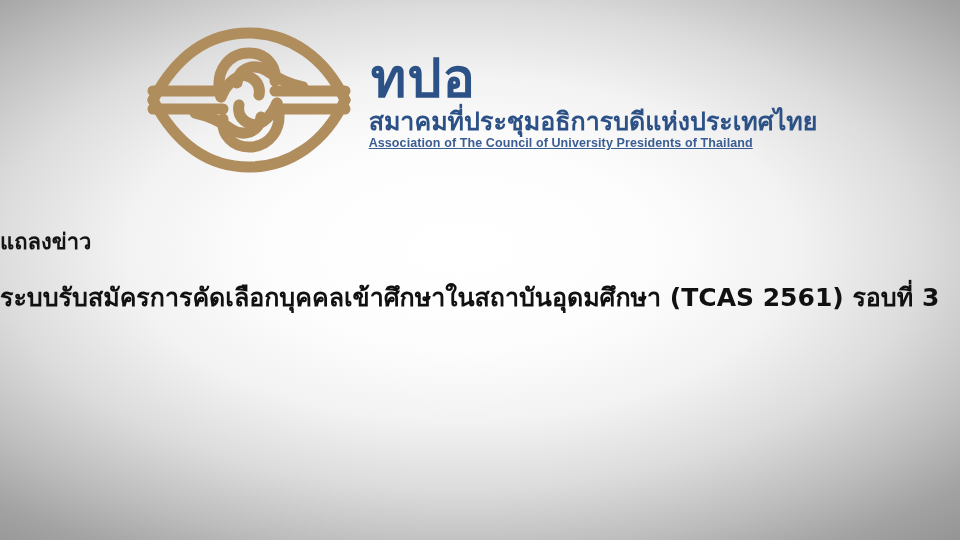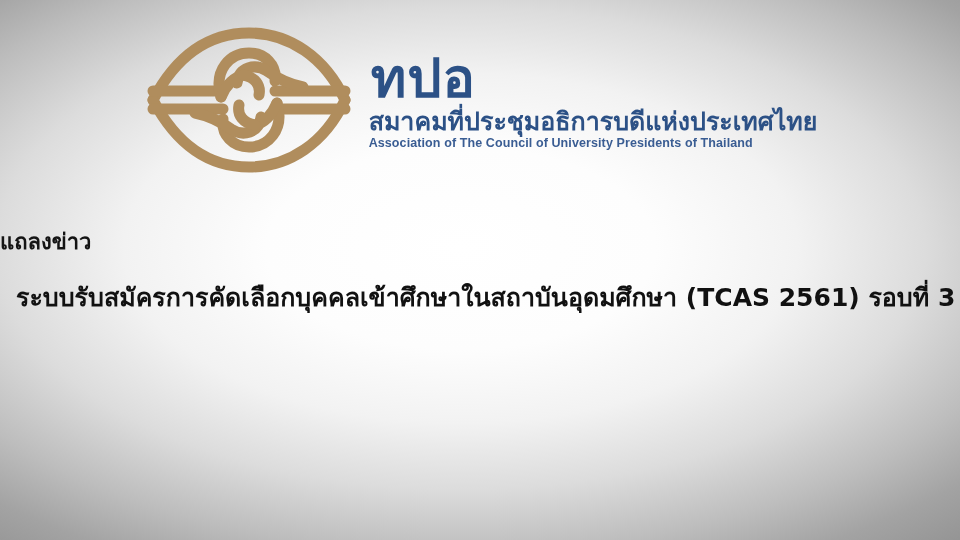--- a/index.html
+++ b/index.html
@@ -84,20 +84,21 @@
 
   .org-eng {
     font-family: "Liberation Sans", "DejaVu Sans", sans-serif;
     font-size: 12.5px;
     line-height: 1.1;
     font-weight: bold;
     color: #3a5d93;
     letter-spacing: 0.1px;
     white-space: nowrap;
     margin: 0;
+    text-decoration: underline;
   }
 
   
   .title-block {
     position: absolute;
     left: 0;
     top: 228px;
     width: 960px;
     text-align: left;
   }
@@ -112,21 +113,20 @@
   }
 
   .headline {
     font-family: "DejaVu Sans", "Liberation Sans", sans-serif;
     font-size: 25px;
     line-height: 1.3;
     font-weight: bold;
     color: #111111;
     margin: 26px 0 0 0;
     white-space: nowrap;
-    padding-left: 16px;
   }
 
   
   .body-block {
     position: absolute;
     left: 45px;
     top: 382px;
     width: 870px;
   }
 

